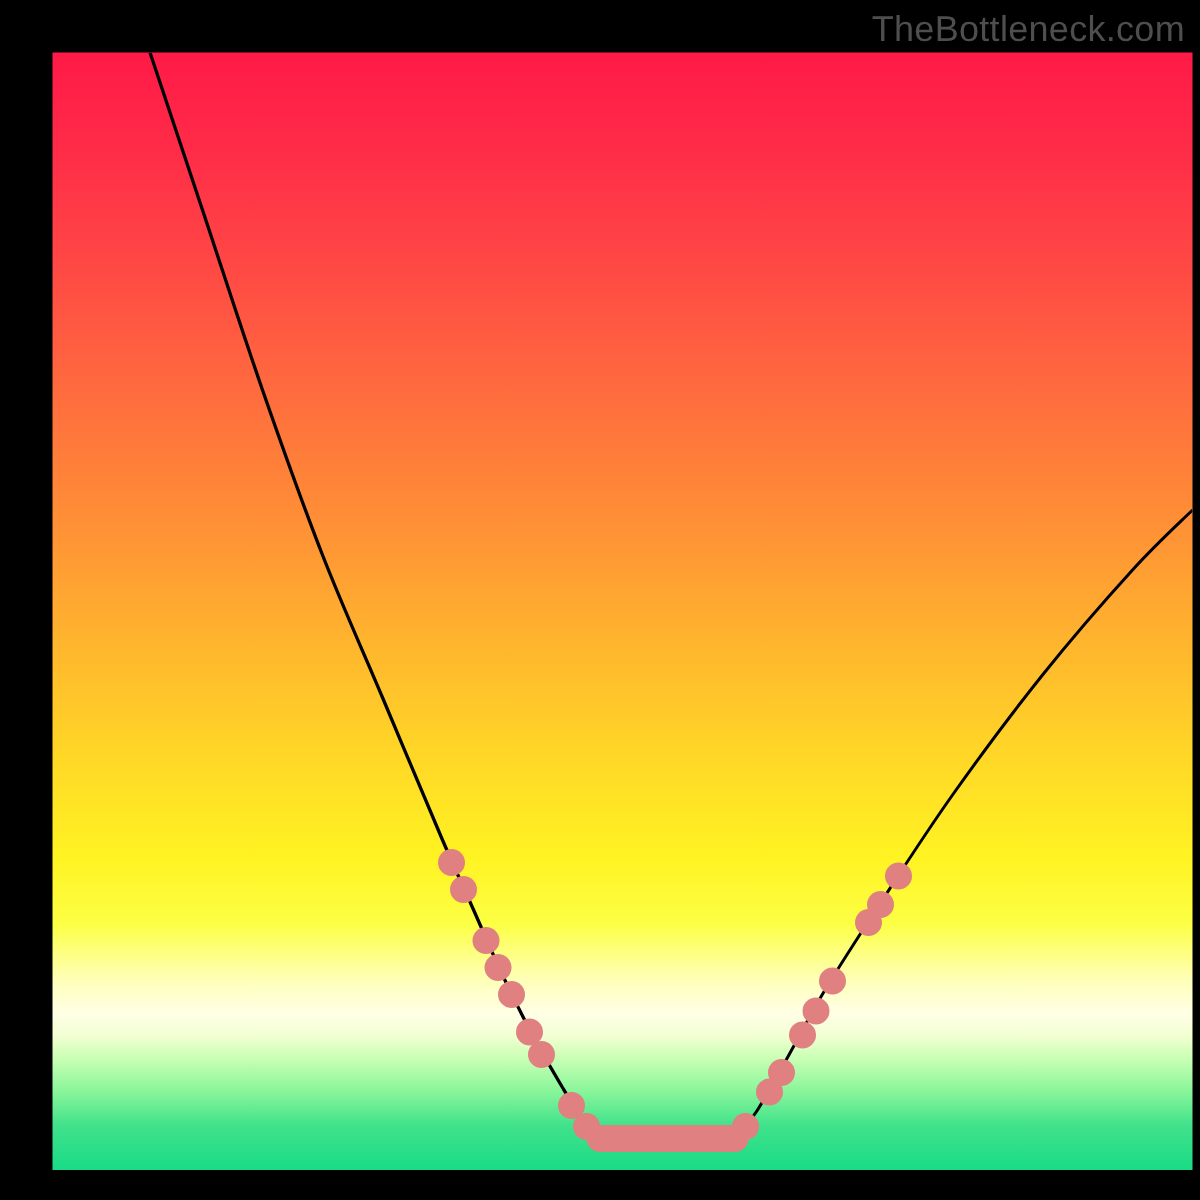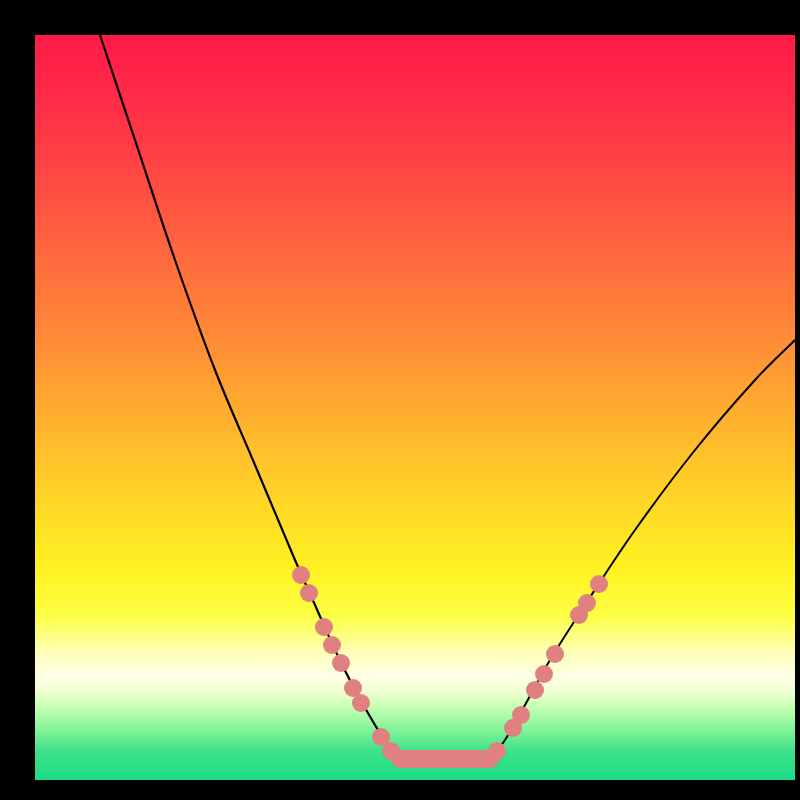--- a/index.html
+++ b/index.html
@@ -78,20 +78,21 @@
     stroke: #e08080;
     stroke-width: 18;
     stroke-linecap: round;
     fill: none;
   }
 </style>
 </head>
 <body>
 
 <div class="frame">
+  <div class="watermark">TheBottleneck.com</div>
   <div class="plot">
     <svg class="curves" viewBox="0 0 760 745">
         <path d="M 65 0 C 70.83333333333333 17.5, 87.5 67.5, 100 105 C 112.5 142.5, 126.66666666666667 186.66666666666666, 140 225 C 153.33333333333334 263.3333333333333, 166.66666666666666 300.8333333333333, 180 335 C 193.33333333333334 369.1666666666667, 206.66666666666666 398.3333333333333, 220 430 C 233.33333333333334 461.6666666666667, 250 501.6666666666667, 260 525 C 270 548.3333333333334, 273.3333333333333 555, 280 570 C 286.6666666666667 585, 293.3333333333333 600.8333333333334, 300 615 C 306.6666666666667 629.1666666666666, 313.3333333333333 642.5, 320 655 C 326.6666666666667 667.5, 334.1666666666667 680.1666666666666, 340 690 C 345.8333333333333 699.8333333333334, 350.8333333333333 708.3333333333334, 355 714 C 359.1666666666667 719.6666666666666, 363.3333333333333 722.3333333333334, 365 724" class="curve"></path>
         <path d="M 455 724 C 457.5 720.8333333333334, 464.1666666666667 714, 470 705 C 475.8333333333333 696, 482.5 683.3333333333334, 490 670 C 497.5 656.6666666666666, 505 641.6666666666666, 515 625 C 525 608.3333333333334, 535.8333333333334 591.6666666666666, 550 570 C 564.1666666666666 548.3333333333334, 581.6666666666666 520.8333333333334, 600 495 C 618.3333333333334 469.1666666666667, 640 440, 660 415 C 680 390, 703.3333333333334 363.3333333333333, 720 345 C 736.6666666666666 326.6666666666667, 753.3333333333334 311.6666666666667, 760 305" class="curve right"></path>
         <path d="M 365 724 L 455 724" class="flatseg"></path>
         <circle cx="266" cy="540" r="9" class="dot"></circle>
         <circle cx="274" cy="558" r="9" class="dot"></circle>
         <circle cx="289" cy="592" r="9" class="dot"></circle>
         <circle cx="297" cy="610" r="9" class="dot"></circle>
         <circle cx="306" cy="628" r="9" class="dot"></circle>

